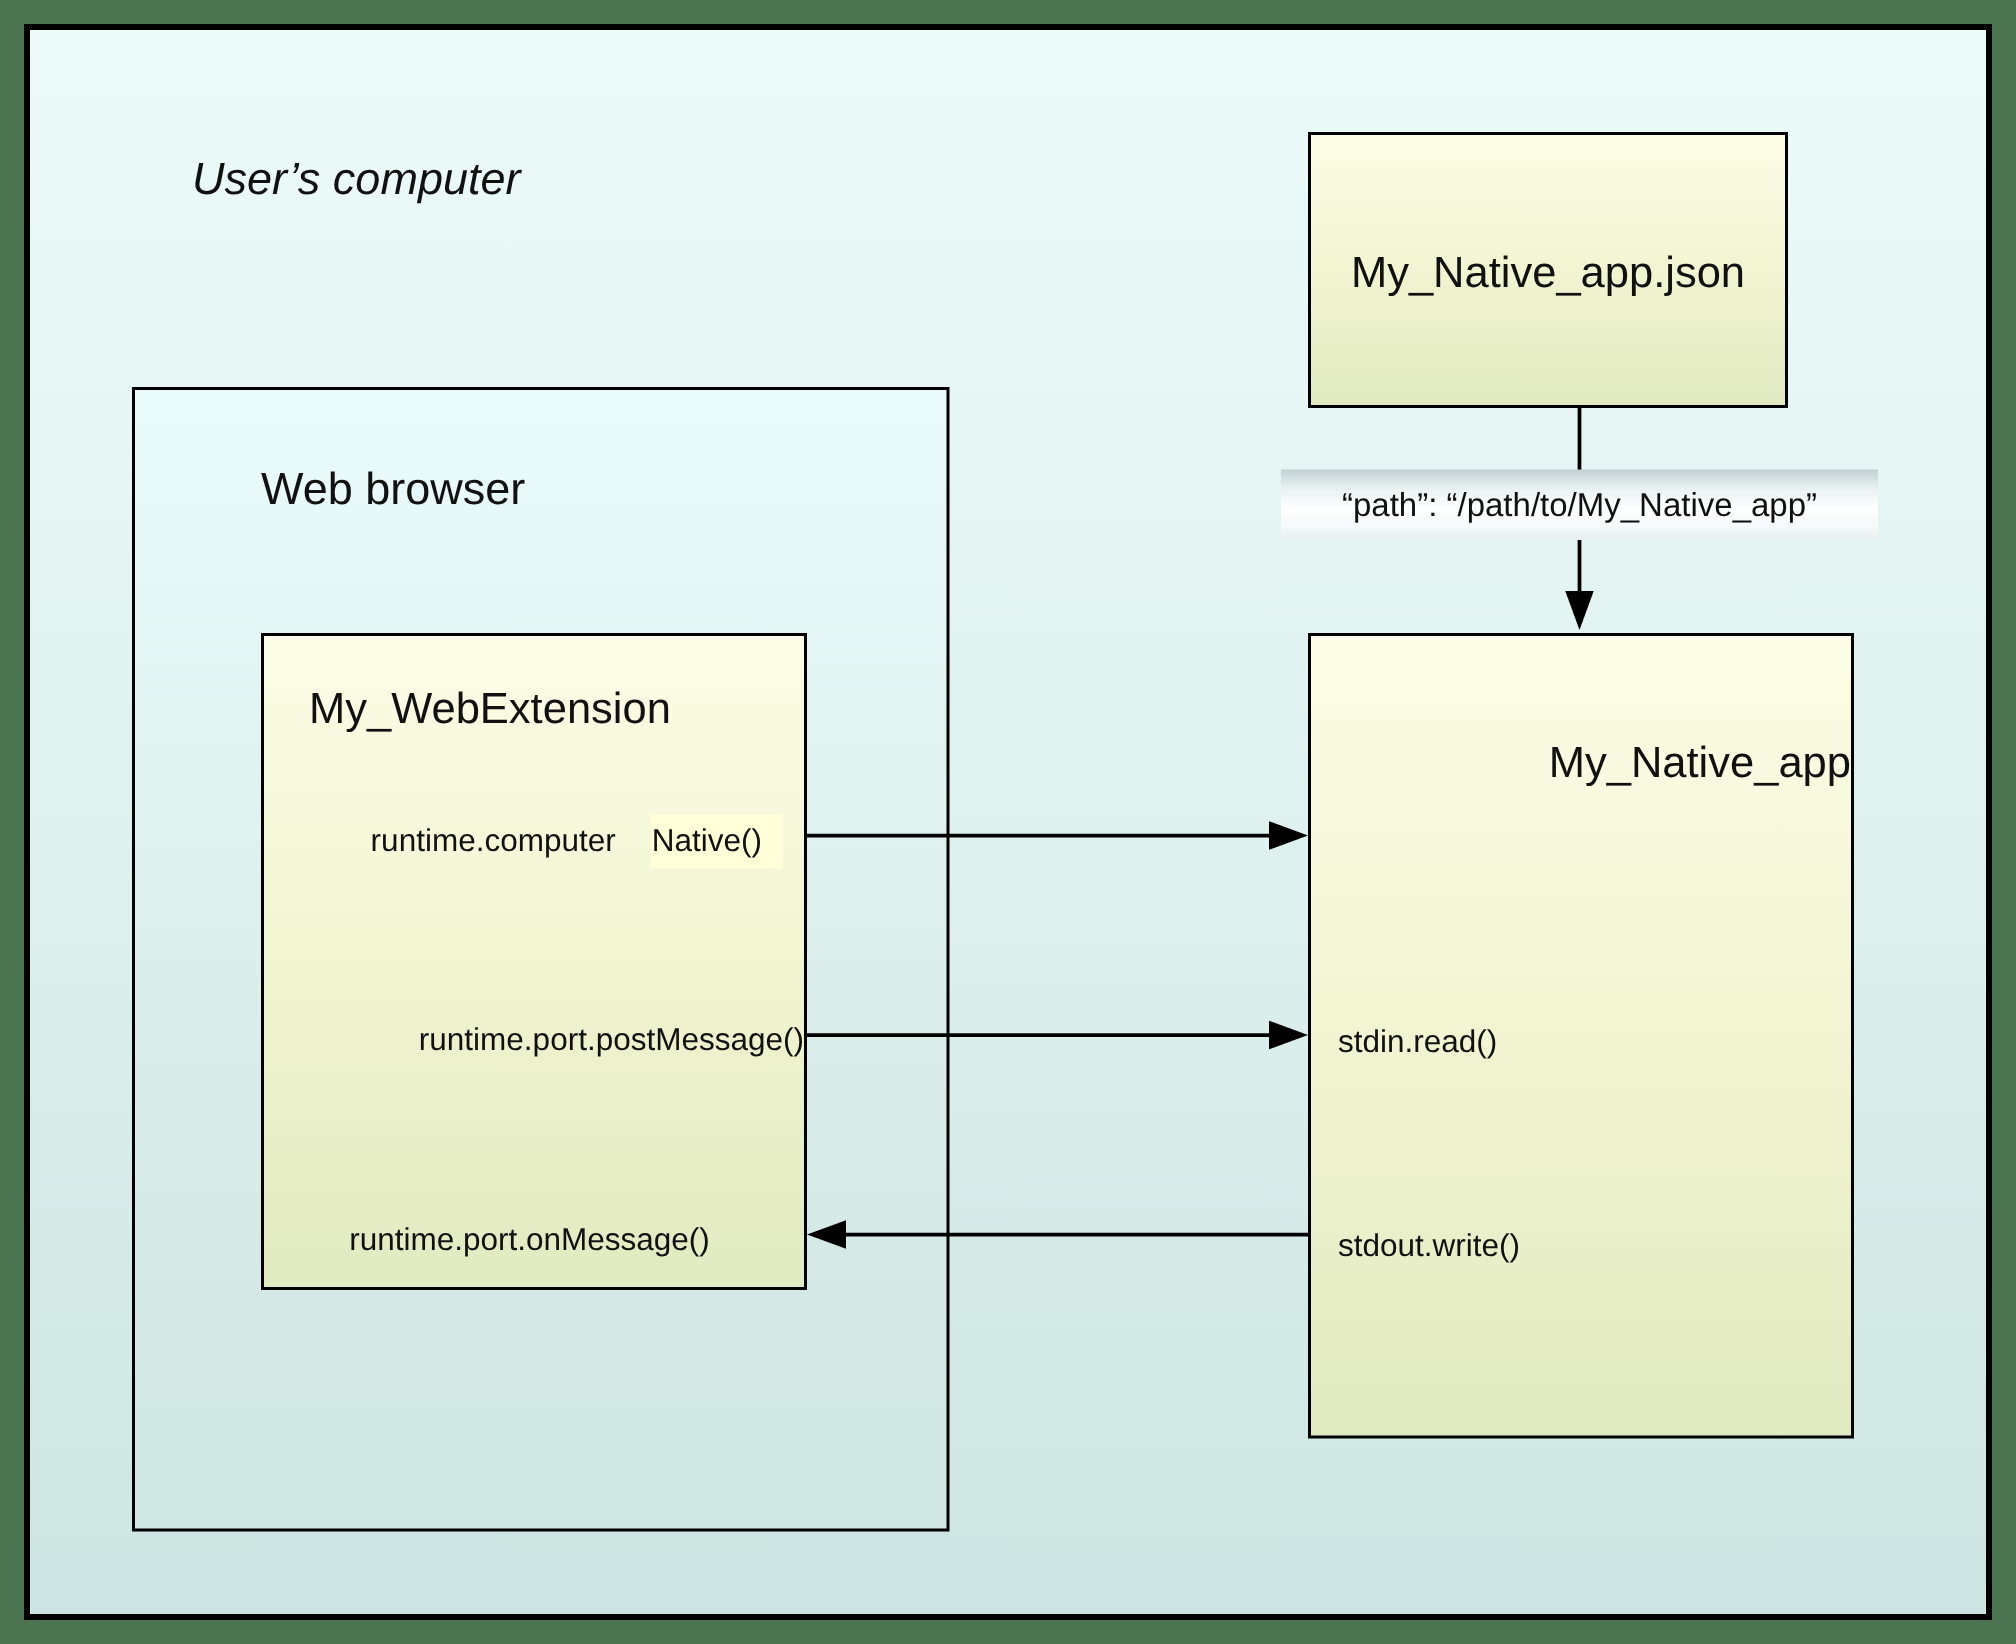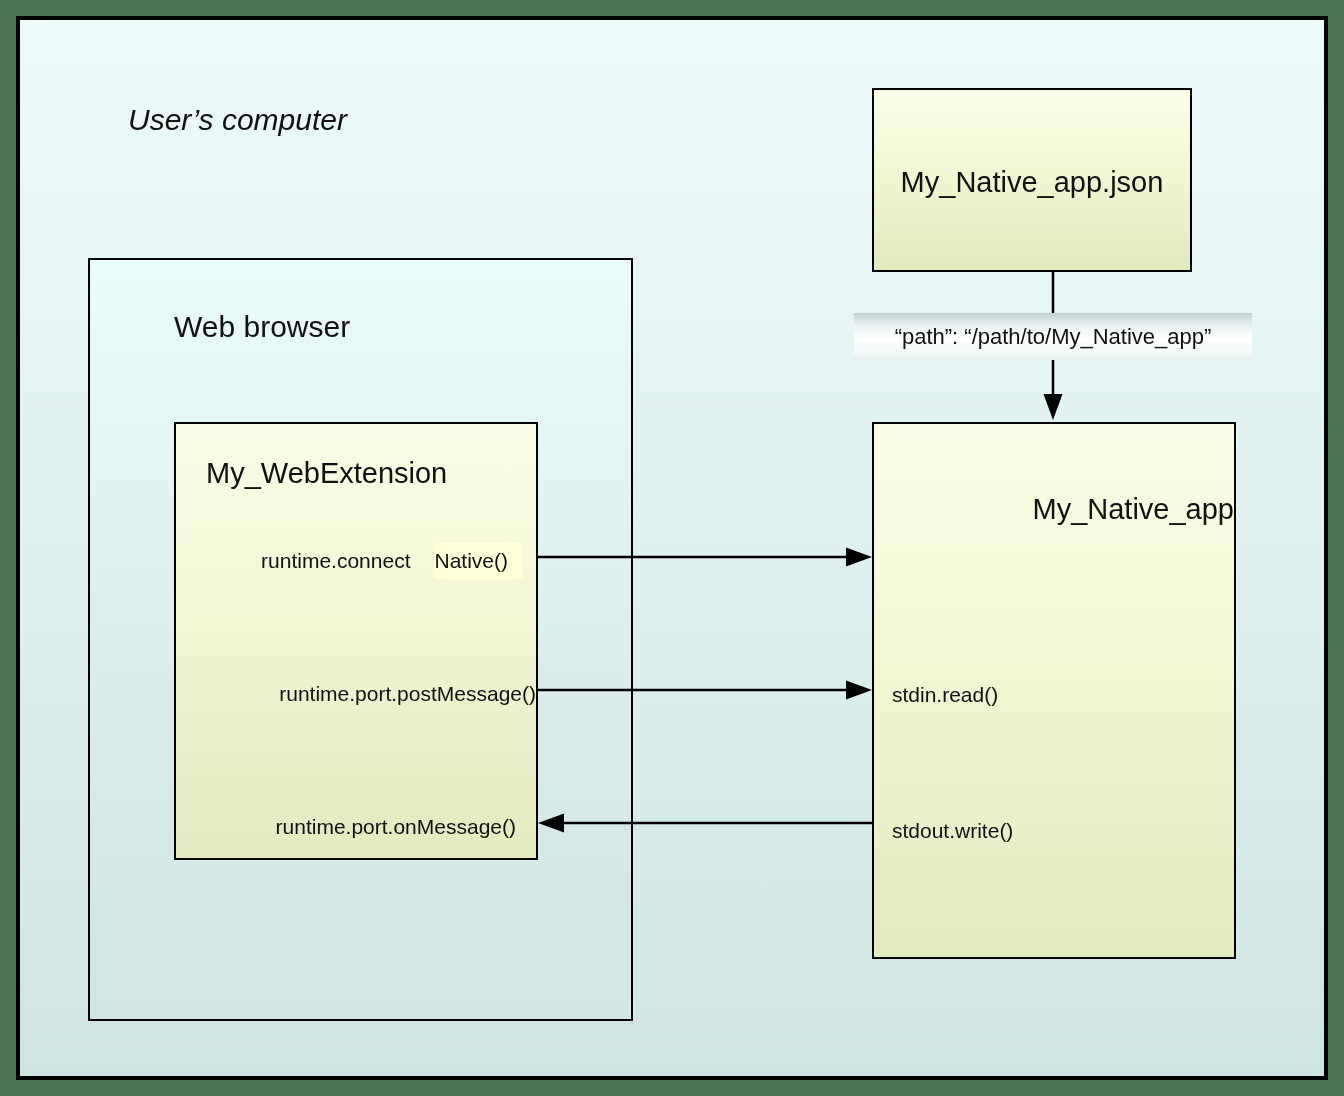--- a/index.html
+++ b/index.html
@@ -66,21 +66,21 @@
     position: absolute;
     left: 0; right: 0;
     font-size: 21px;
     line-height: 36px;
     color: #111;
     white-space: nowrap;
   }
   .align-right { text-align: right; }
   .row-connect { top: 119px; padding-right: 14px; }
   .row-post    { top: 252px; }
-  .row-on      { top: 385px; padding-right: 20px; }
+  .row-on      { top: 385px; padding-right: 6px; text-align: center; }
   .row-stdin   { top: 253px; padding-left: 18px; }
   .row-stdout  { top: 389px; padding-left: 18px; }
 
   .hl {
     display: inline-block;
     background: #ffffd8;
     padding: 0 14px 0 0;
     margin-left: 24px;
   }
 
@@ -119,21 +119,21 @@
 
   <div class="browser-box"></div>
   <div class="container-label web-browser-label">Web browser</div>
 
   <div class="node-box json-box">
     <div class="node-title json-title">My_Native_app.json</div>
   </div>
 
   <div class="node-box webext-box">
     <div class="node-title webext-title">My_WebExtension</div>
-    <div class="method-label align-right row-connect"><span>runtime.connect</span><span class="hl">Native()</span></div>
+    <div class="method-label align-right row-connect"><span>runtime.computer</span><span class="hl">Native()</span></div>
     <div class="method-label align-right row-post">runtime.port.postMessage()</div>
     <div class="method-label align-right row-on">runtime.port.onMessage()</div>
   </div>
 
   <div class="node-box native-box">
     <div class="node-title native-title">My_Native_app</div>
     <div class="method-label row-stdout">stdout.write()</div>
     <div class="method-label row-stdin">stdin.read()</div>
   </div>
 

